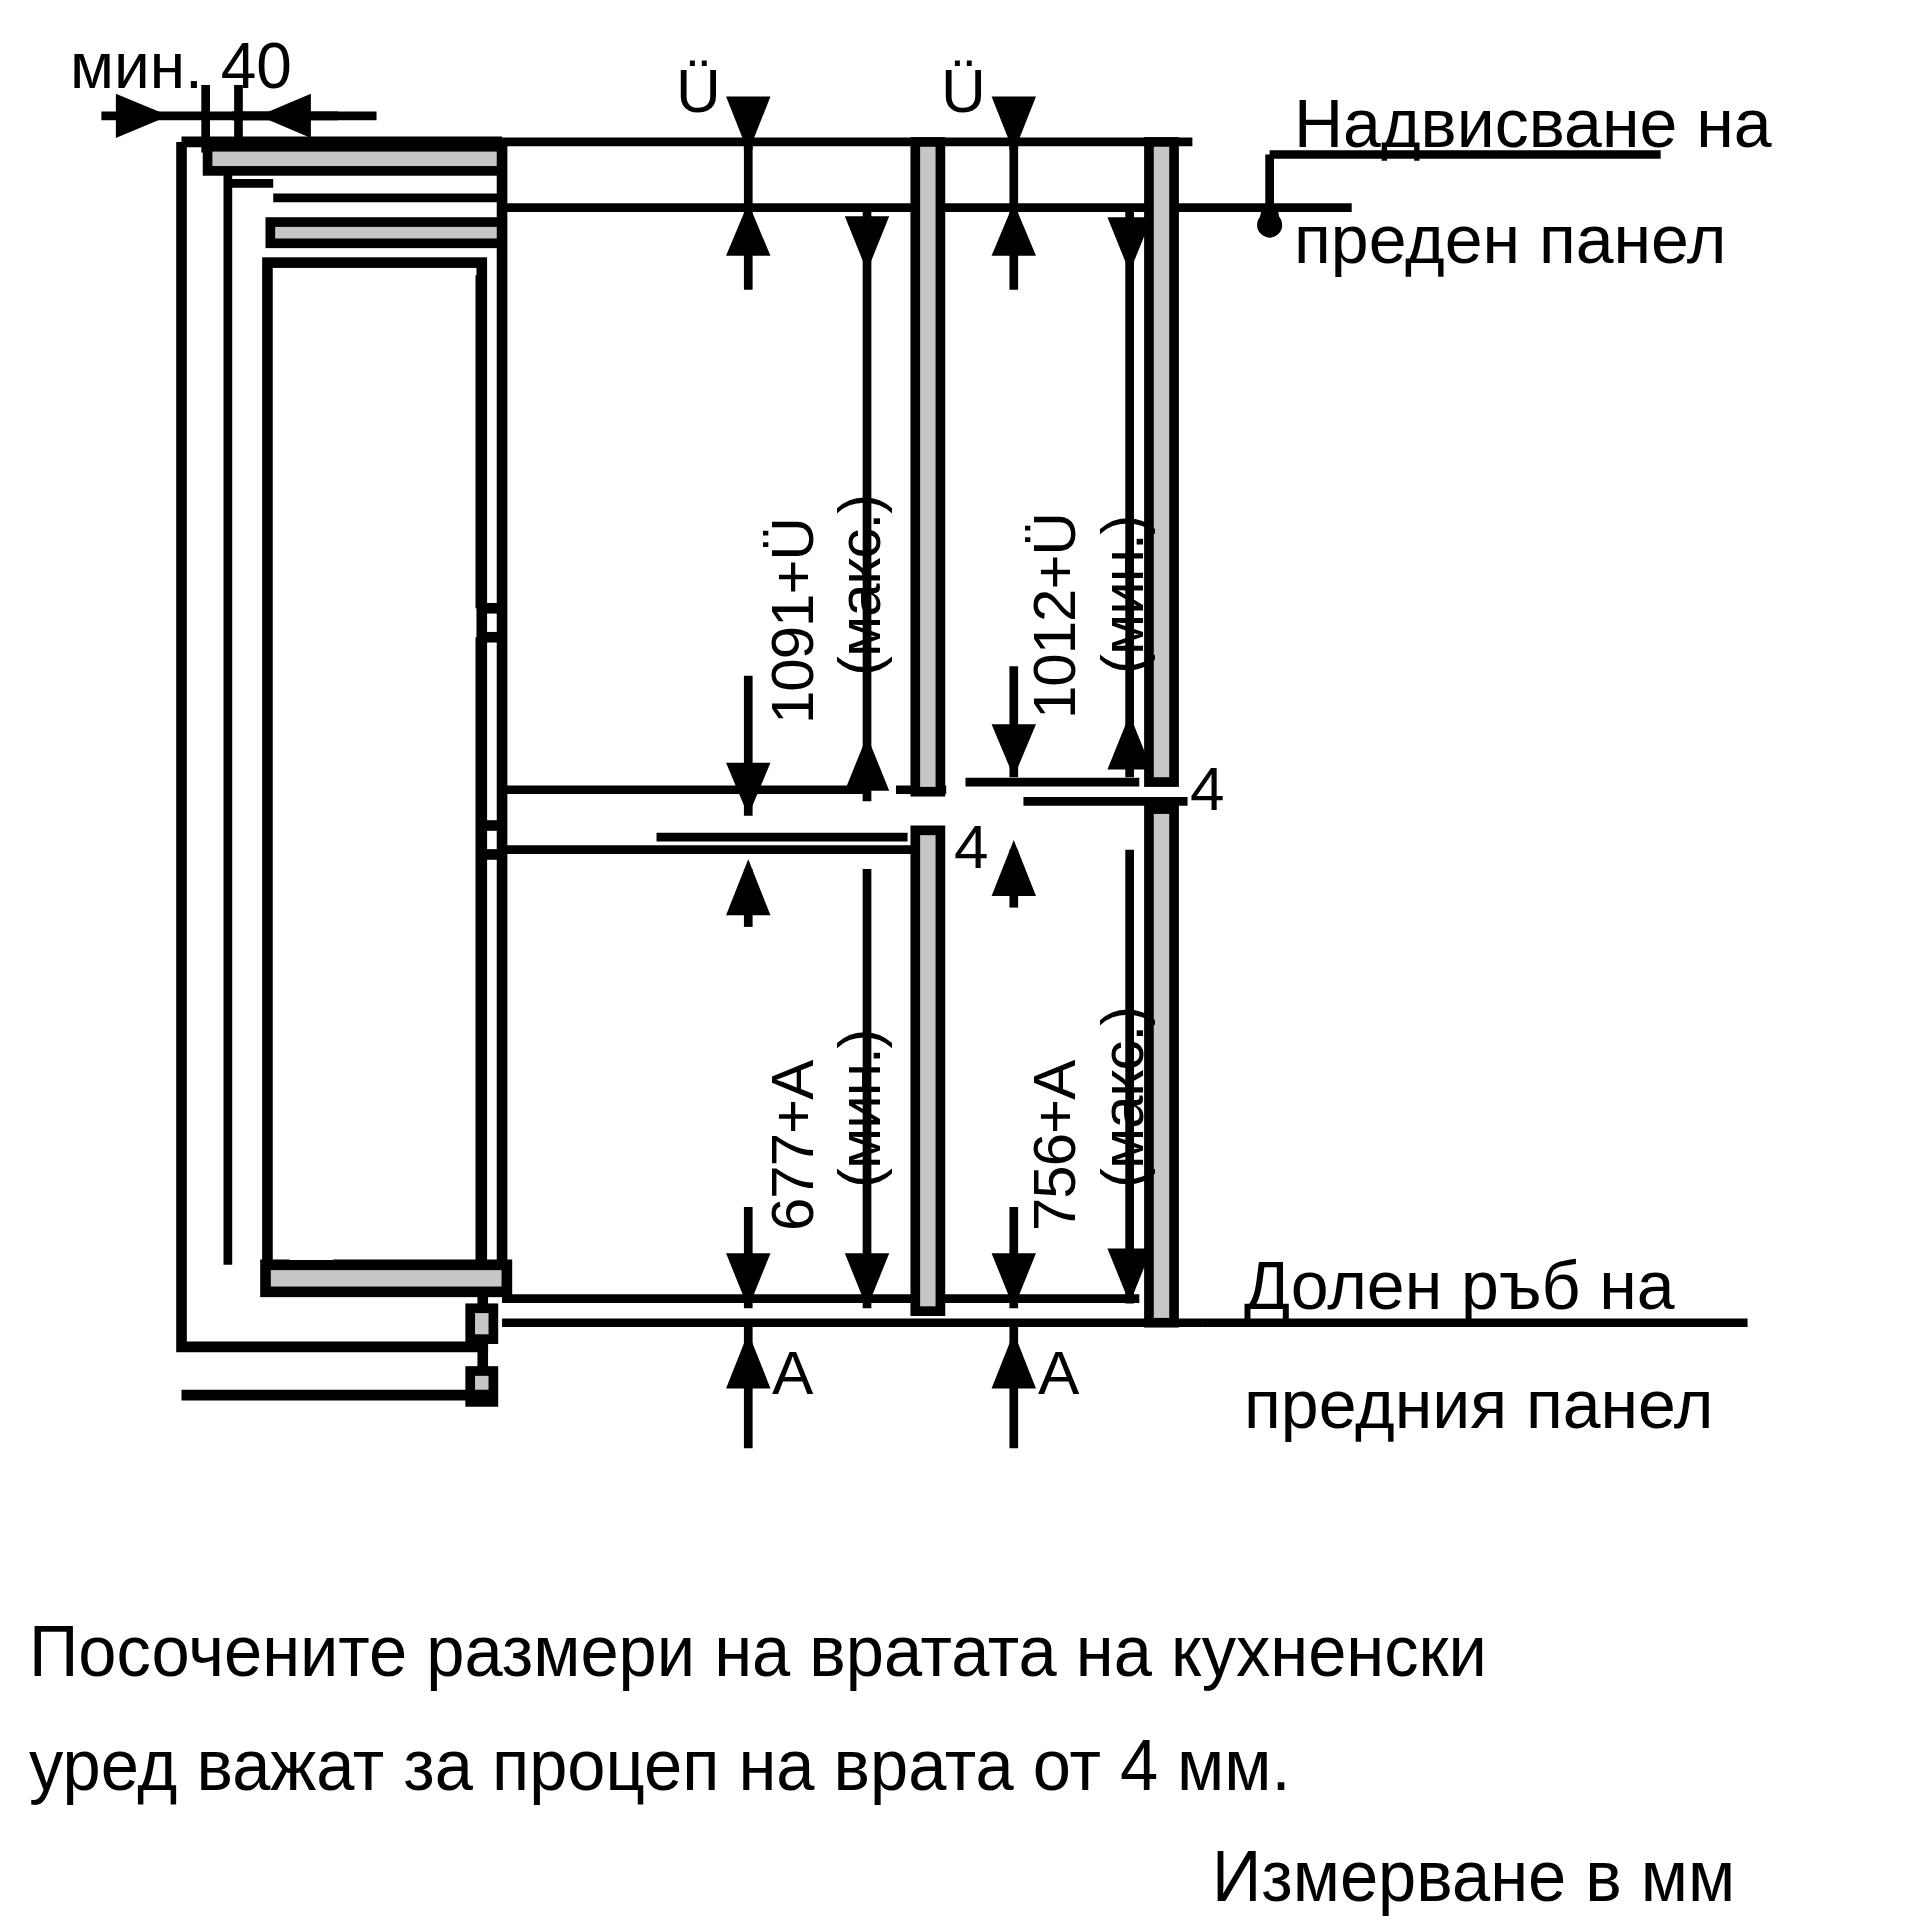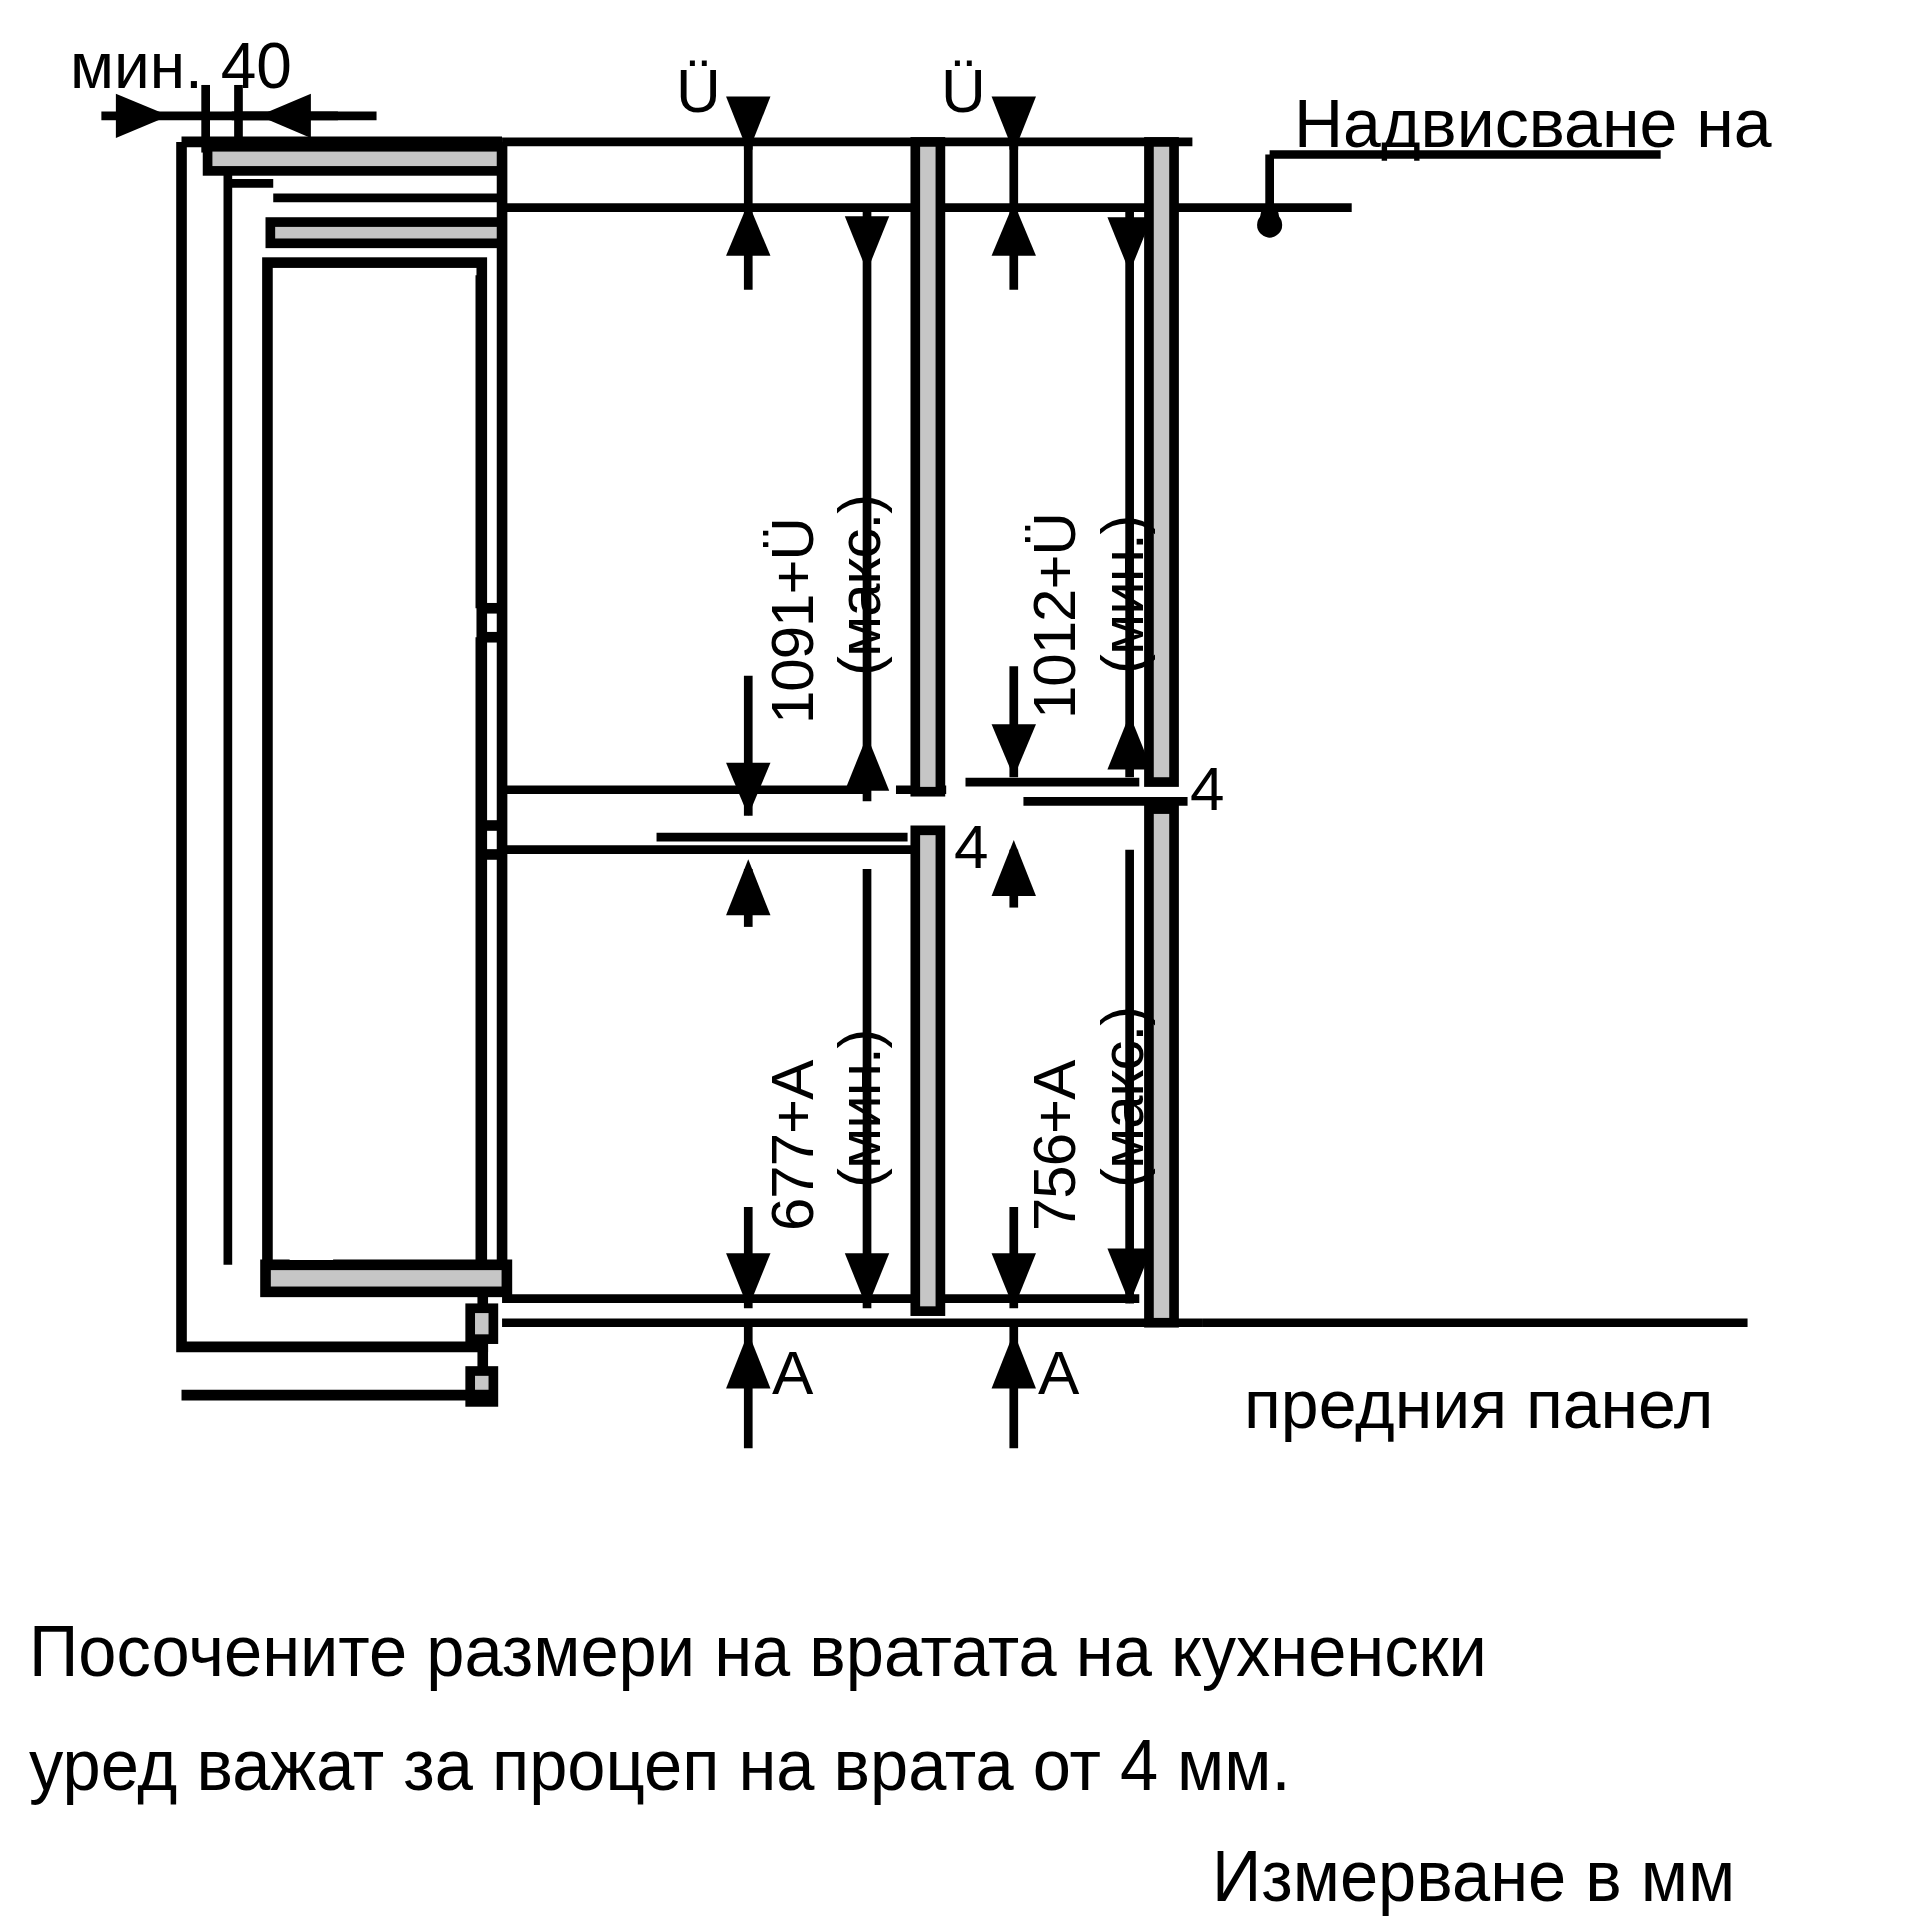--- a/index.html
+++ b/index.html
@@ -215,39 +215,41 @@
     </g>
 
   </svg>
 
   <div class="txt dim-h" style="left:70px; top:34px;">мин. 40</div>
 
   <div class="txt uLabel" style="left:676px; top:60px;">Ü</div>
   <div class="txt uLabel" style="left:941px; top:60px;">Ü</div>
 
   <div class="txt callout" style="left:1294px; top:53px;">Надвисване на</div>
+  <div class="txt callout" style="left:1294px; top:169px;">преден панел</div>
 
   <div class="txt rot" style="left:763px; top:724px;">1091+Ü</div>
   <div class="txt rot" style="left:830px; top:676px;">(макс.)</div>
 
   <div class="txt rot" style="left:1025px; top:719px;">1012+Ü</div>
   <div class="txt rot" style="left:1093px; top:674px;">(мин.)</div>
 
   <div class="txt rot" style="left:763px; top:1231px;">677+A</div>
   <div class="txt rot" style="left:830px; top:1188px;">(мин.)</div>
 
   <div class="txt rot" style="left:1025px; top:1231px;">756+A</div>
   <div class="txt rot" style="left:1093px; top:1188px;">(макс.)</div>
 
   <div class="txt small-num" style="left:954px; top:816px;">4</div>
   <div class="txt small-num" style="left:1190px; top:758px;">4</div>
 
   <div class="txt aLabel" style="left:772px; top:1342px;">A</div>
   <div class="txt aLabel" style="left:1038px; top:1342px;">A</div>
 
+  <div class="txt callout" style="left:1244px; top:1215px;">Долен ръб на</div>
   <div class="txt callout" style="left:1244px; top:1334px;">предния панел</div>
 
   <div class="txt footer-line" style="left:29px; top:1614px;">Посочените размери на вратата на кухненски</div>
   <div class="txt footer-line" style="left:29px; top:1728px;">уред важат за процеп на врата от 4 мм.</div>
   <div class="txt footer-line" style="left:1212px; top:1839px;">Измерване в мм</div>
 
 </div>
 
 
 </body></html>

